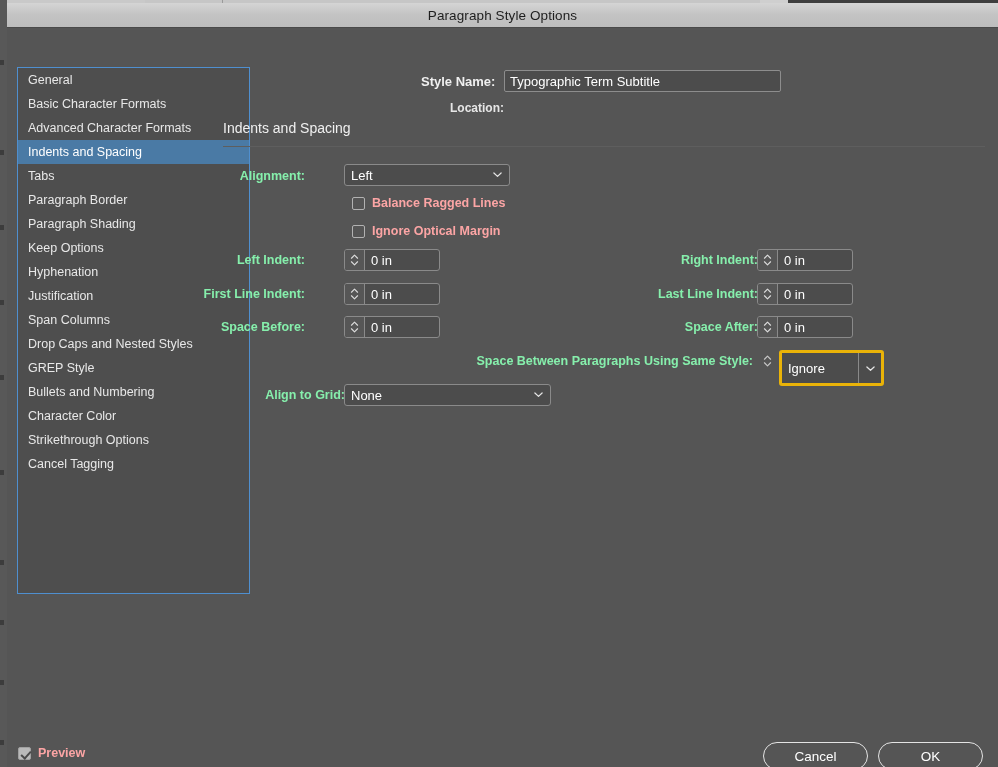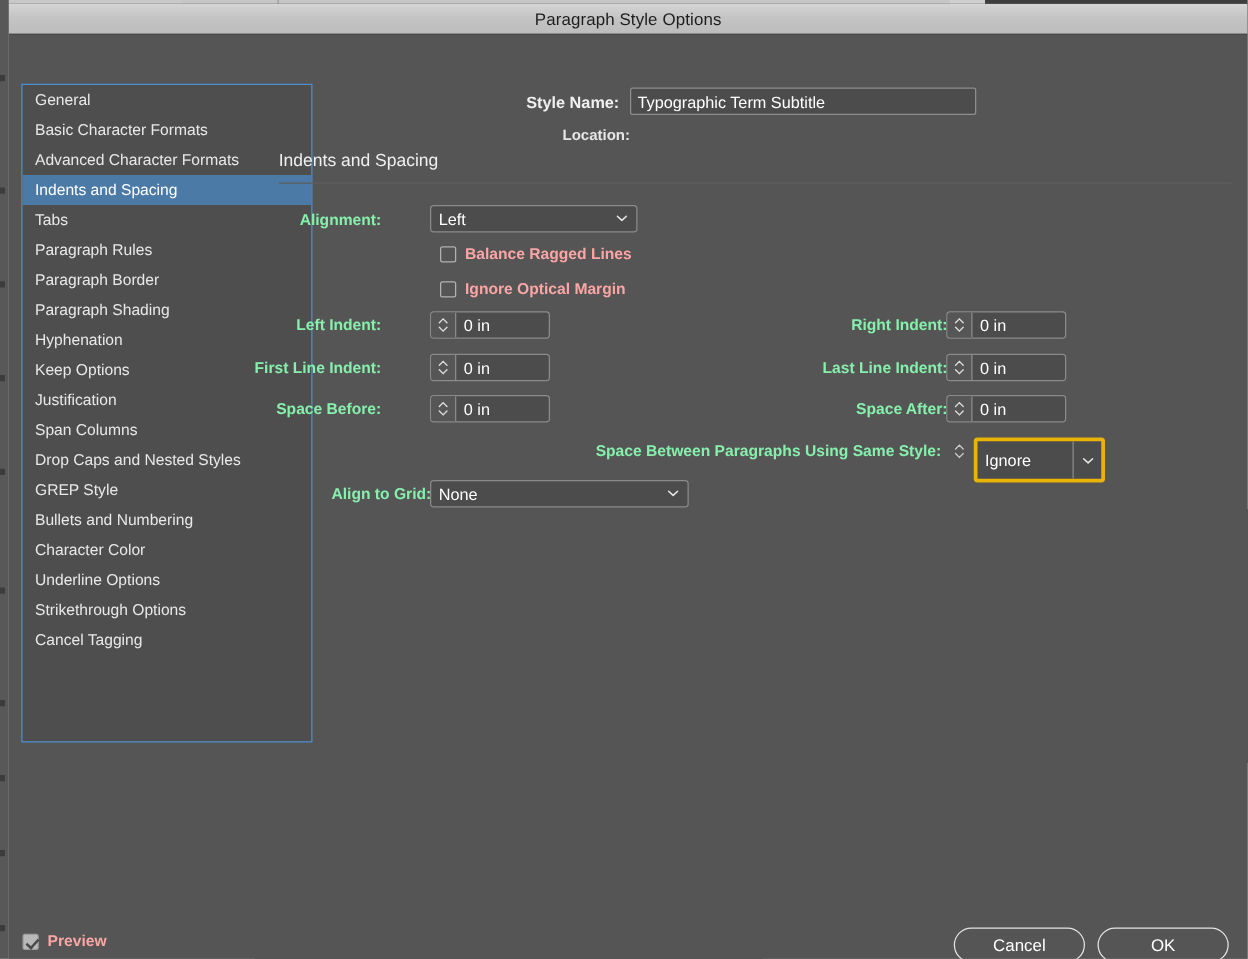--- a/index.html
+++ b/index.html
@@ -370,32 +370,30 @@
   </div>
 
   <div class="dialog-body">
 
     <div class="sidebar">
       <div class="side-item">General</div>
       <div class="side-item">Basic Character Formats</div>
       <div class="side-item">Advanced Character Formats</div>
       <div class="side-item selected">Indents and Spacing</div>
       <div class="side-item">Tabs</div>
-      <div class="side-item">Paragraph Rules</div>
       <div class="side-item">Paragraph Border</div>
       <div class="side-item">Paragraph Shading</div>
+      <div class="side-item">Keep Options</div>
       <div class="side-item">Hyphenation</div>
-      <div class="side-item">Keep Options</div>
       <div class="side-item">Justification</div>
       <div class="side-item">Span Columns</div>
       <div class="side-item">Drop Caps and Nested Styles</div>
       <div class="side-item">GREP Style</div>
       <div class="side-item">Bullets and Numbering</div>
       <div class="side-item">Character Color</div>
-      <div class="side-item">Underline Options</div>
       <div class="side-item">Strikethrough Options</div>
       <div class="side-item">Cancel Tagging</div>
     </div>
 
     <div class="stylename-label">Style Name:</div>
     <input class="stylename-field" type="text" value="Typographic Term Subtitle" style="">
     <div class="location-label">Location:</div>
 
     <div class="pane-heading">Indents and Spacing</div>
     <div class="pane-rule"></div>

